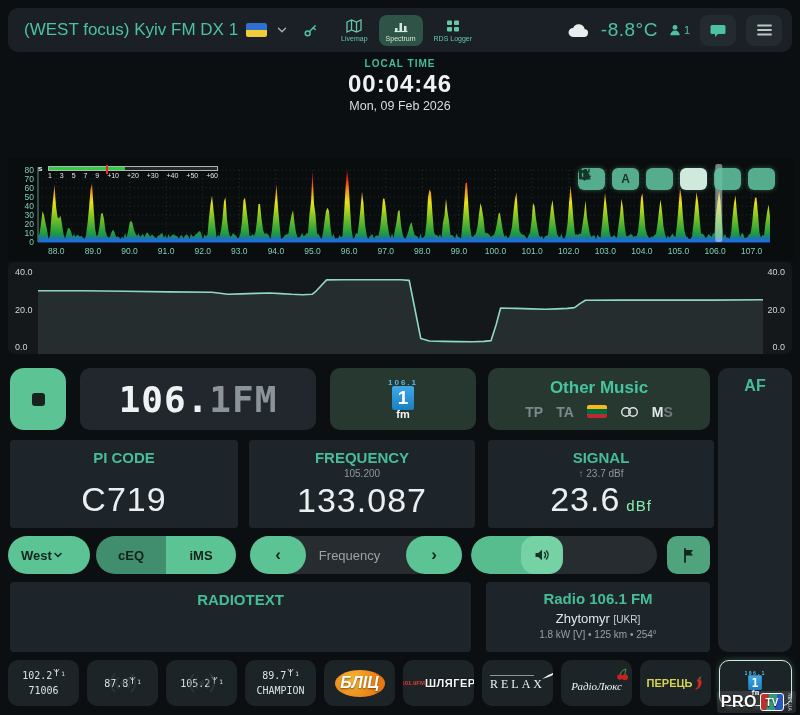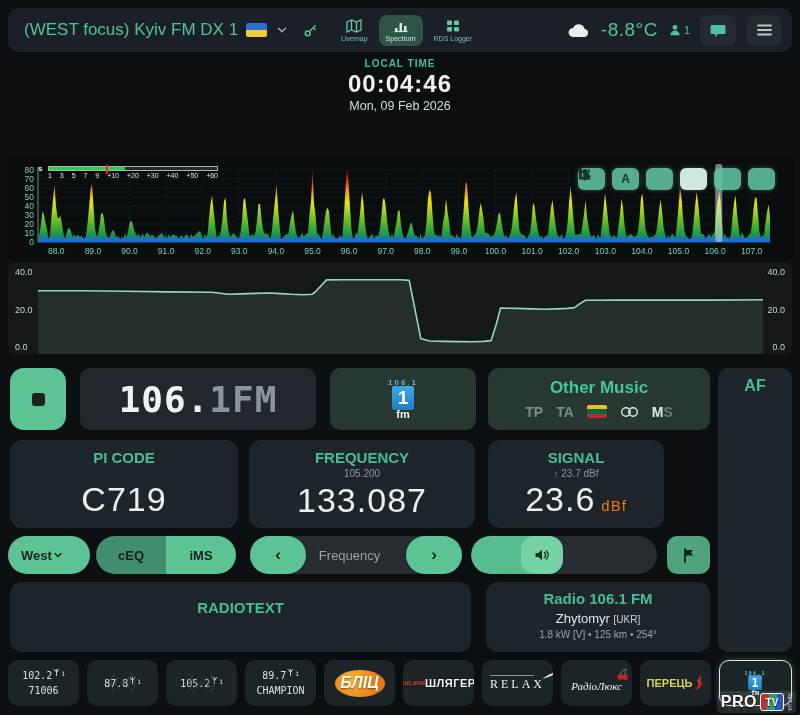--- a/index.html
+++ b/index.html
@@ -40,21 +40,21 @@
 .smark{position:absolute;left:34%;top:-2px;width:2px;height:9px;background:#ff2020}
 .sticks{display:flex;justify-content:space-between;font-size:7px;color:#e4e9ea;margin-top:1px}
 .spectoolbar{position:absolute;right:19px;top:10px;display:flex;gap:7px;z-index:6}
 .sbtn{width:27px;height:22px;border-radius:6px;background:rgba(96,196,160,.88);display:flex;align-items:center;justify-content:center;box-shadow:0 0 5px rgba(120,220,190,.35);color:#15362a;font-weight:bold;font-size:12px}
 .sbtn.active{background:#cfe9dd}
 
 
 .siggraph{position:absolute;left:8px;top:262px;width:784px;height:92px;background:#14181a;border-radius:6px;overflow:hidden}
 
 
-.panel{position:absolute;background:#1e252a;border-radius:12px}
+.panel{position:absolute;background:#1e252a;border-radius:4px}
 .heading{color:#46bd97;font-weight:bold;font-size:15px;text-align:center}
 
 
 .stopbtn{position:absolute;left:10px;top:368px;width:56px;height:62px;background:#5cc394;border-radius:14px;display:flex;align-items:center;justify-content:center}
 .stopbtn .sq{width:13px;height:13px;background:#18221f;border-radius:3px}
 .freqdisp{position:absolute;left:80px;top:368px;width:236px;height:62px;background:#21272c;border-radius:10px;display:flex;align-items:center;justify-content:center;font-family:"DejaVu Sans Mono",monospace;font-size:36px;font-weight:bold;letter-spacing:1px}
 .freqdisp .fb{color:#eef2f4}.freqdisp .fd{color:#8b9499}
 .logopanel{position:absolute;left:330px;top:368px;width:146px;height:62px;background:#273831;border-radius:10px;display:flex;align-items:center;justify-content:center}
 .logo1061{display:flex;flex-direction:column;align-items:center;line-height:1}
 .logo1061 .ltop{color:#55b9e8;font-size:8px;font-weight:bold;letter-spacing:2px}
@@ -67,45 +67,45 @@
 .rdsflag div{flex:1}
 .tpta{color:#7d888c;font-weight:bold;font-size:14px}
 .msM{color:#e2e8e9;font-weight:bold;font-size:14px}
 .msS{color:#6e797d;font-weight:bold;font-size:14px}
 .afpanel{position:absolute;left:718px;top:368px;width:74px;height:284px;background:#1f262b;border-radius:10px;padding-top:9px}
 .afpanel .heading{font-size:16px}
 
 
 .pipanel{left:10px;top:440px;width:228px;height:88px}
 .fqpanel{left:249px;top:440px;width:226px;height:88px}
-.sgpanel{left:488px;top:440px;width:176px;height:88px}
+.sgpanel{left:488px;top:440px;width:226px;height:88px}
 .infop{display:flex;flex-direction:column;align-items:center;padding-top:9px}
 .bigval{color:#eceff1;font-size:34px;margin-top:14px;letter-spacing:1px}
 .smallval{color:#8d979c;font-size:10px;margin-top:3px;line-height:1}
 .fqbig{margin-top:2px}
 .sgbig{margin-top:1px;display:flex;align-items:baseline;gap:6px}
-.sgunit{font-size:15px;color:#f97316}
+.sgunit{font-size:15px;color:#86efac}
 
 
 .select{position:absolute;left:8px;top:536px;width:82px;height:38px;background:#5cc394;border-radius:19px;display:flex;align-items:center;justify-content:flex-start;padding:0 10px 0 13px;color:#15241e;font-size:13px;font-weight:bold}
 .seg{position:absolute;left:96px;top:536px;width:140px;height:38px;border-radius:19px;overflow:hidden;display:flex}
 .seg .half{flex:1;display:flex;align-items:center;justify-content:center;font-size:13px;font-weight:bold;color:#13211a}
 .seg .eq{background:#418e6e}.seg .ims{background:#5cc394}
 .stepper{position:absolute;left:250px;top:536px;width:212px;height:38px;background:#262c30;border-radius:19px;display:flex;align-items:center}
 .stepbtn{width:56px;height:38px;background:#5cc394;display:flex;align-items:center;justify-content:center;color:#15241e;font-size:17px;font-weight:bold}
 .stepbtn.l{border-radius:19px}
 .stepbtn.r{border-radius:19px;margin-left:auto}
 .steplabel{flex:0 0 auto;margin:0 auto;color:#9aa4a8;font-size:13px}
 .volume{position:absolute;left:471px;top:536px;width:186px;height:38px;background:#262c30;border-radius:19px;overflow:hidden}
 .volfill{position:absolute;left:0;top:0;bottom:0;width:92px;background:#57bd8f;border-radius:19px}
 .volknob{position:absolute;left:50px;top:0;width:42px;height:38px;background:#74d2a4;border-radius:14px;display:flex;align-items:center;justify-content:center}
 .flagbtn{position:absolute;left:667px;top:536px;width:43px;height:38px;background:#4fa37d;border-radius:10px;display:flex;align-items:center;justify-content:center}
 
 
-.rtpanel{left:10px;top:582px;width:461px;height:70px;padding-top:17px}
+.rtpanel{left:10px;top:582px;width:461px;height:70px;padding-top:9px}
 .stpanel{left:486px;top:582px;width:224px;height:70px;padding-top:8px;display:flex;flex-direction:column;align-items:center;gap:5px}
 .stloc{color:#e2e8e9;font-size:13px;line-height:1}
 .stloc .cc{font-size:10px;color:#cfd6d8}
 .stdet{color:#97a1a6;font-size:10px;line-height:1}
 
 
 .presets{position:absolute;left:8px;top:660px;width:784px;height:46px;display:flex;gap:8px}
 .preset{flex:1;background:#1d2428;border-radius:10px;position:relative;display:flex;flex-direction:column;align-items:center;justify-content:center;overflow:hidden;font-family:"DejaVu Sans Mono",monospace;color:#dbe1e3;font-size:10px;line-height:1.5}
 .preset.active{border:1px solid #cfeade;box-shadow:0 0 6px rgba(170,225,205,.3)}
 .pl1{display:flex;align-items:flex-start;gap:1px}

